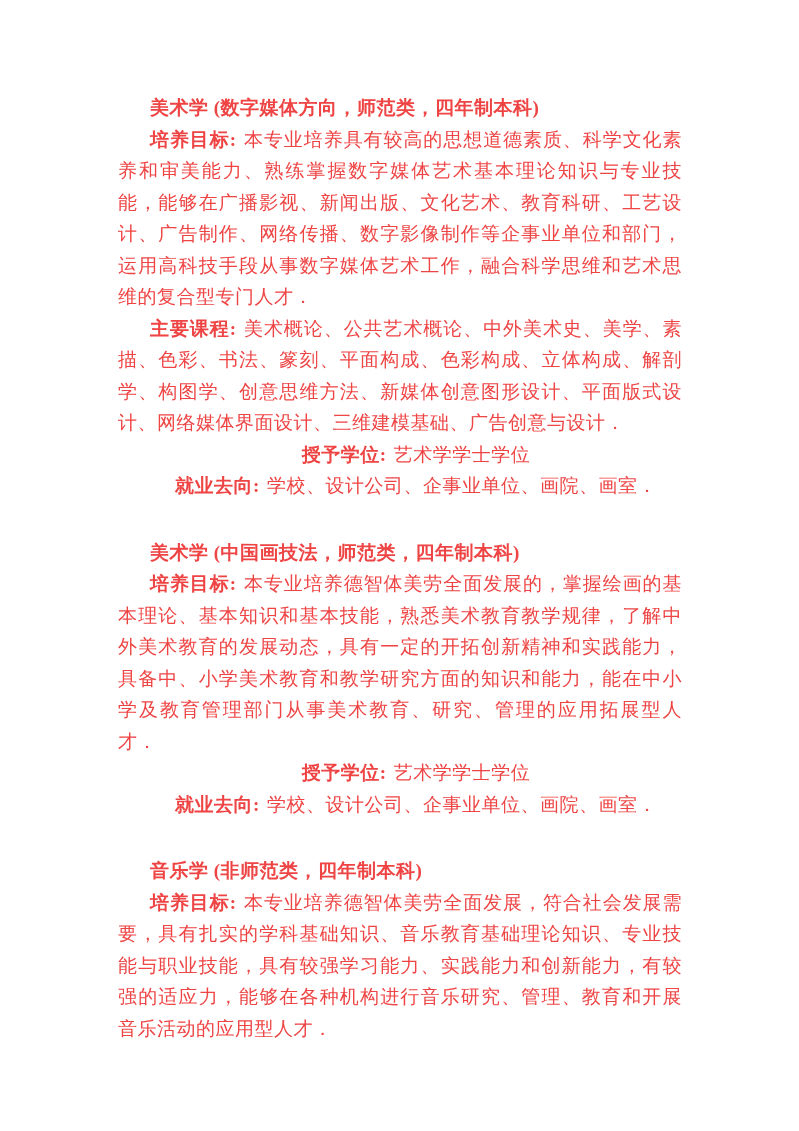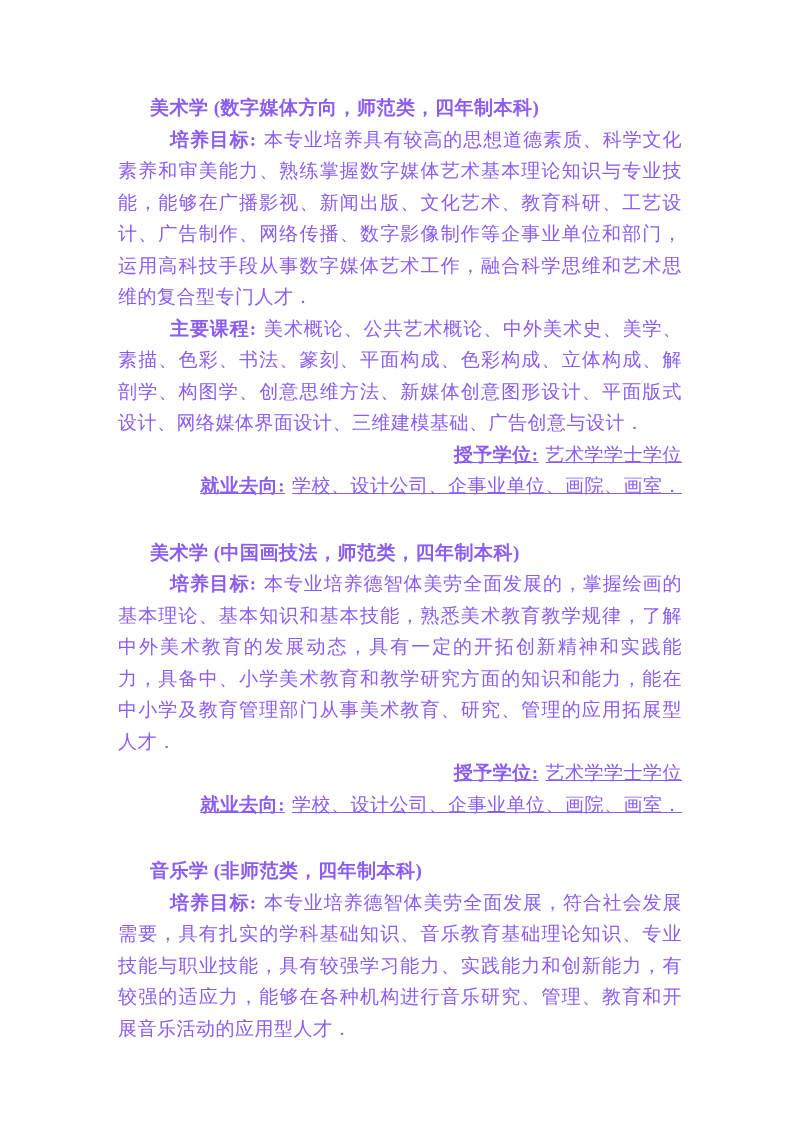--- a/index.html
+++ b/index.html
@@ -14,46 +14,45 @@
   }
   .page {
     box-sizing: border-box;
     width: 799px;
     height: 1131px;
     padding: 92px 117px 40px 118px;
     background: #ffffff;
     font-family: "Liberation Serif", "DejaVu Serif", serif;
     font-size: 19px;
     line-height: 31.5px;
-    color: #8b5cf6;
+    color: #ef4444;
     -webkit-font-smoothing: antialiased;
   }
   .section { margin: 0; }
   .section + .section { margin-top: 35px; }
   .heading {
     margin: 0;
     font-size: 19px;
     font-weight: bold;
     text-indent: 32px;
     line-height: 31.5px;
     letter-spacing: 0.5px;
   }
   .para {
     margin: 0;
     text-indent: 32px;
     text-align: justify;
     text-justify: inter-ideograph;
     letter-spacing: 0.5px;
     word-break: break-all;
   }
-  .para.short { text-align: right; text-decoration: underline; }
+  .para.short { text-align: center; }
   .field-label {
     font-weight: bold;
     margin-right: 7px;
-    margin-left: 20px;
   }
 </style>
 </head>
 <body>
 
 <div class="page">
 
   <div class="section">
     <h2 class="heading">美术学 (数字媒体方向，师范类，四年制本科)</h2>
     <p class="para">

